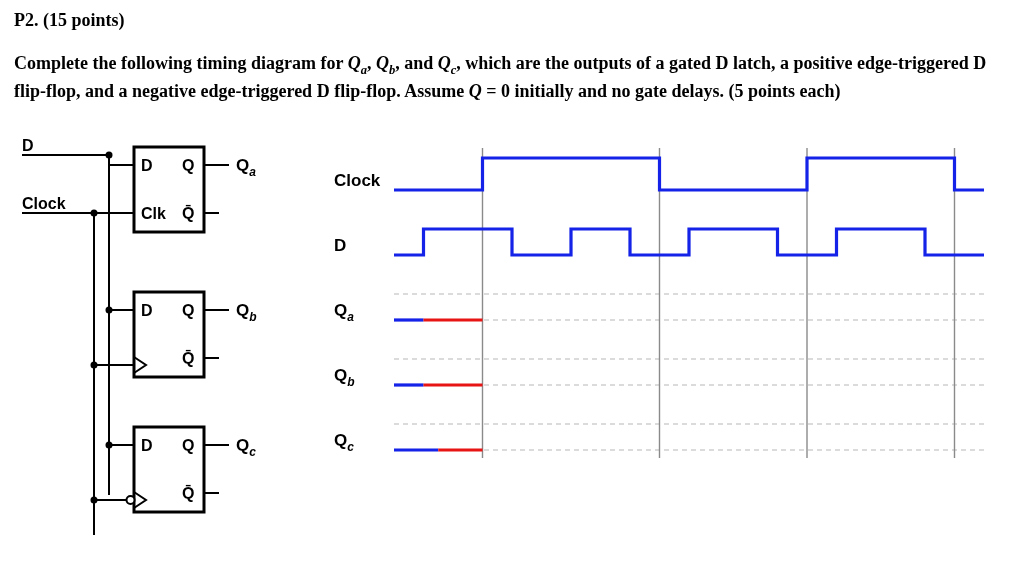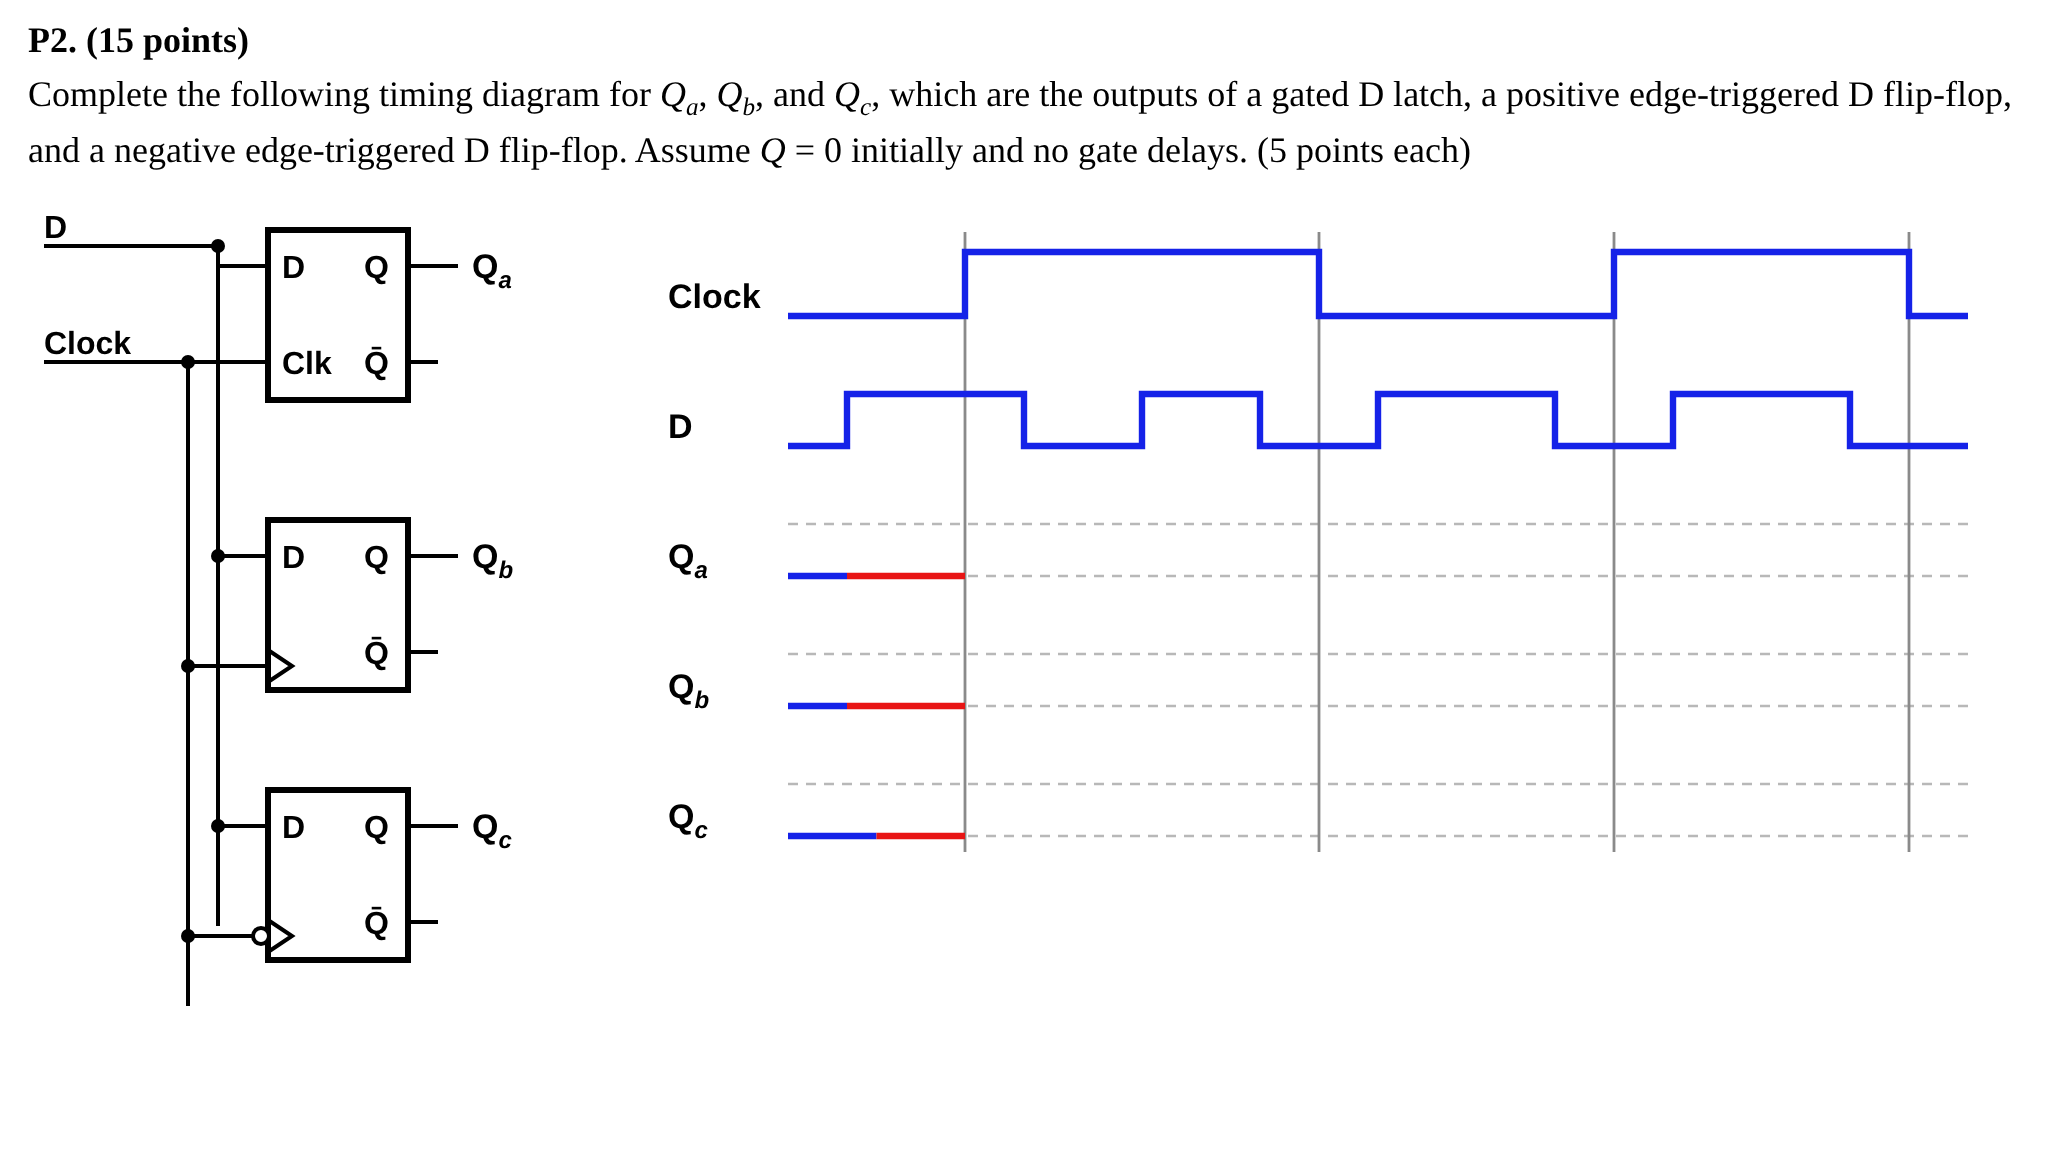--- a/index.html
+++ b/index.html
@@ -5,29 +5,30 @@
     * { box-sizing: border-box; margin: 0; padding: 0; }
     body {
       font-family: "Times New Roman", Times, serif;
       font-size: 18px;
       color: #000;
       background: #fff;
       padding: 10px 14px;
       width: 1024px;
     }
     .problem-header {
-      margin-bottom: 4px;
+      margin-bottom: 20px;
     }
     .problem-title {
       font-weight: bold;
       display: inline;
     }
     .problem-text {
       line-height: 1.35;
-      margin-bottom: 16px;
+      margin-bottom: 32px;
+      font-weight: bold;
     }
     .content-row {
       display: flex;
       align-items: flex-start;
       gap: 30px;
     }
     .circuit-col {
       flex: 0 0 280px;
     }
     .timing-col {

